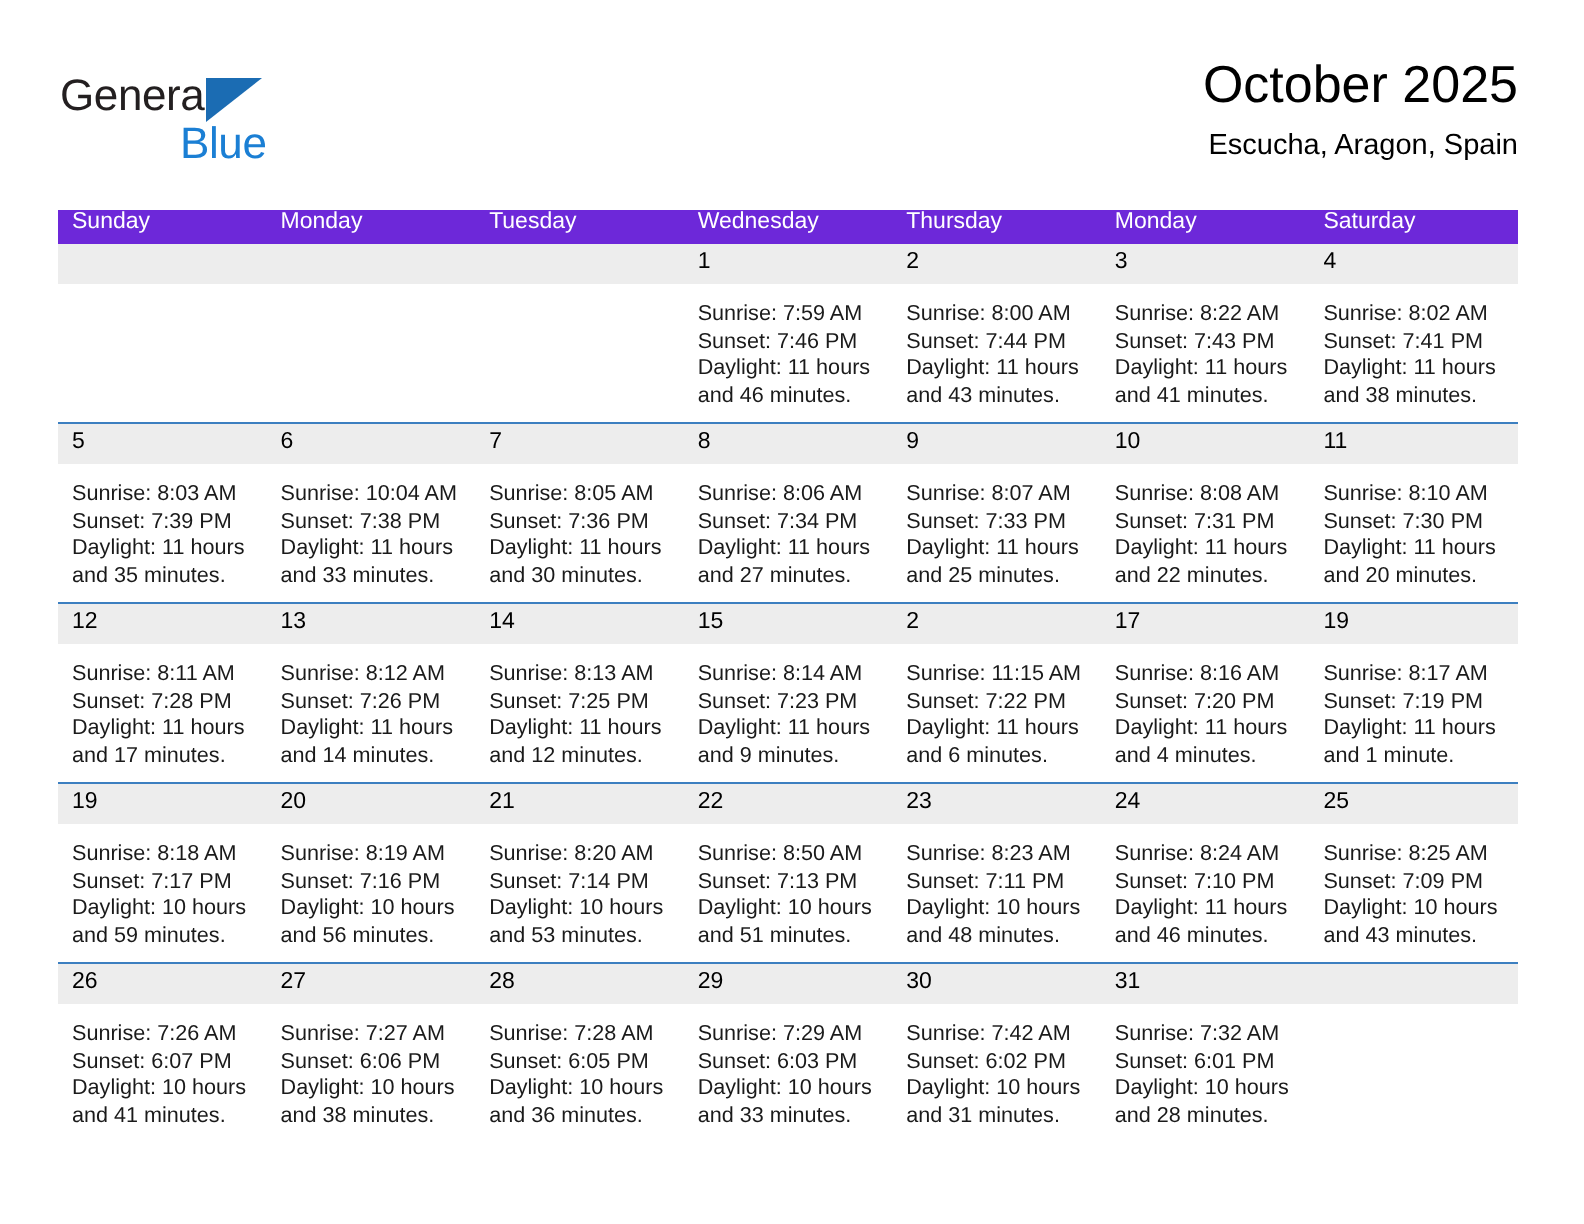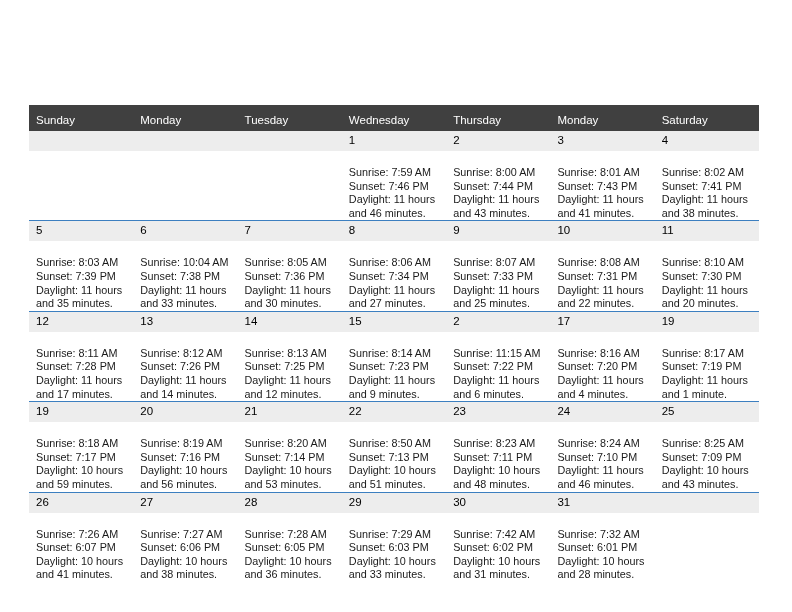--- a/index.html
+++ b/index.html
@@ -92,26 +92,26 @@
   .calendar {
     position: absolute;
     left: 29px;
     top: 105px;
     width: 730px;
     border-collapse: collapse;
     table-layout: fixed;
   }
 
   .calendar th {
-    background: #404040;
+    background: #6d28d9;
     color: #ffffff;
     font-size: 11.5px;
     font-weight: normal;
     text-align: left;
-    padding: 9px 0 5px 7px;
+    padding: 0 0 5px 7px;
     height: 10px;
     line-height: 12px;
     border: none;
     margin-left: 46px;
   }
 
   .calendar td {
     vertical-align: top;
     padding: 0;
     border: none;
@@ -130,37 +130,51 @@
     padding: 3px 0 4px 7px;
     color: #000000;
     min-height: 13px;
   }
   .daynum.empty {
     color: transparent;
   }
   td.empty-cell .details { visibility: hidden; }
 
   .details {
-    padding: 15px 6px 0 7px;
+    padding: 9px 6px 0 7px;
     font-size: 10.8px;
     line-height: 13.6px;
     color: #1a1a1a;
   }
   .details div {
     white-space: nowrap;
   }
   .details .daylight {
     white-space: normal;
   }
 </style>
 </head>
 <body>
 
 <div class="page">
 
+  <div class="top-bar">
+
+    <div class="logo">
+      <span class="logo-general">General</span>
+      <span class="logo-mark"></span>
+      <span class="logo-blue">Blue</span>
+    </div>
+
+    <div class="title-block">
+      <div class="cal-title">October 2025</div>
+      <div class="cal-subtitle">Escucha, Aragon, Spain</div>
+    </div>
+
+  </div>
 
   <table class="calendar">
     <thead>
       <tr>
         <th>Sunday</th>
         <th>Monday</th>
         <th>Tuesday</th>
         <th>Wednesday</th>
         <th>Thursday</th>
         <th>Monday</th>
@@ -206,21 +220,21 @@
           <div class="daynum">2</div>
           <div class="details">
             <div>Sunrise: 8:00 AM</div>
             <div>Sunset: 7:44 PM</div>
             <div class="daylight">Daylight: 11 hours and 43 minutes.</div>
           </div>
         </td>
         <td>
           <div class="daynum">3</div>
           <div class="details">
-            <div>Sunrise: 8:01 AM</div>
+            <div>Sunrise: 8:22 AM</div>
             <div>Sunset: 7:43 PM</div>
             <div class="daylight">Daylight: 11 hours and 41 minutes.</div>
           </div>
         </td>
         <td>
           <div class="daynum">4</div>
           <div class="details">
             <div>Sunrise: 8:02 AM</div>
             <div>Sunset: 7:41 PM</div>
             <div class="daylight">Daylight: 11 hours and 38 minutes.</div>

